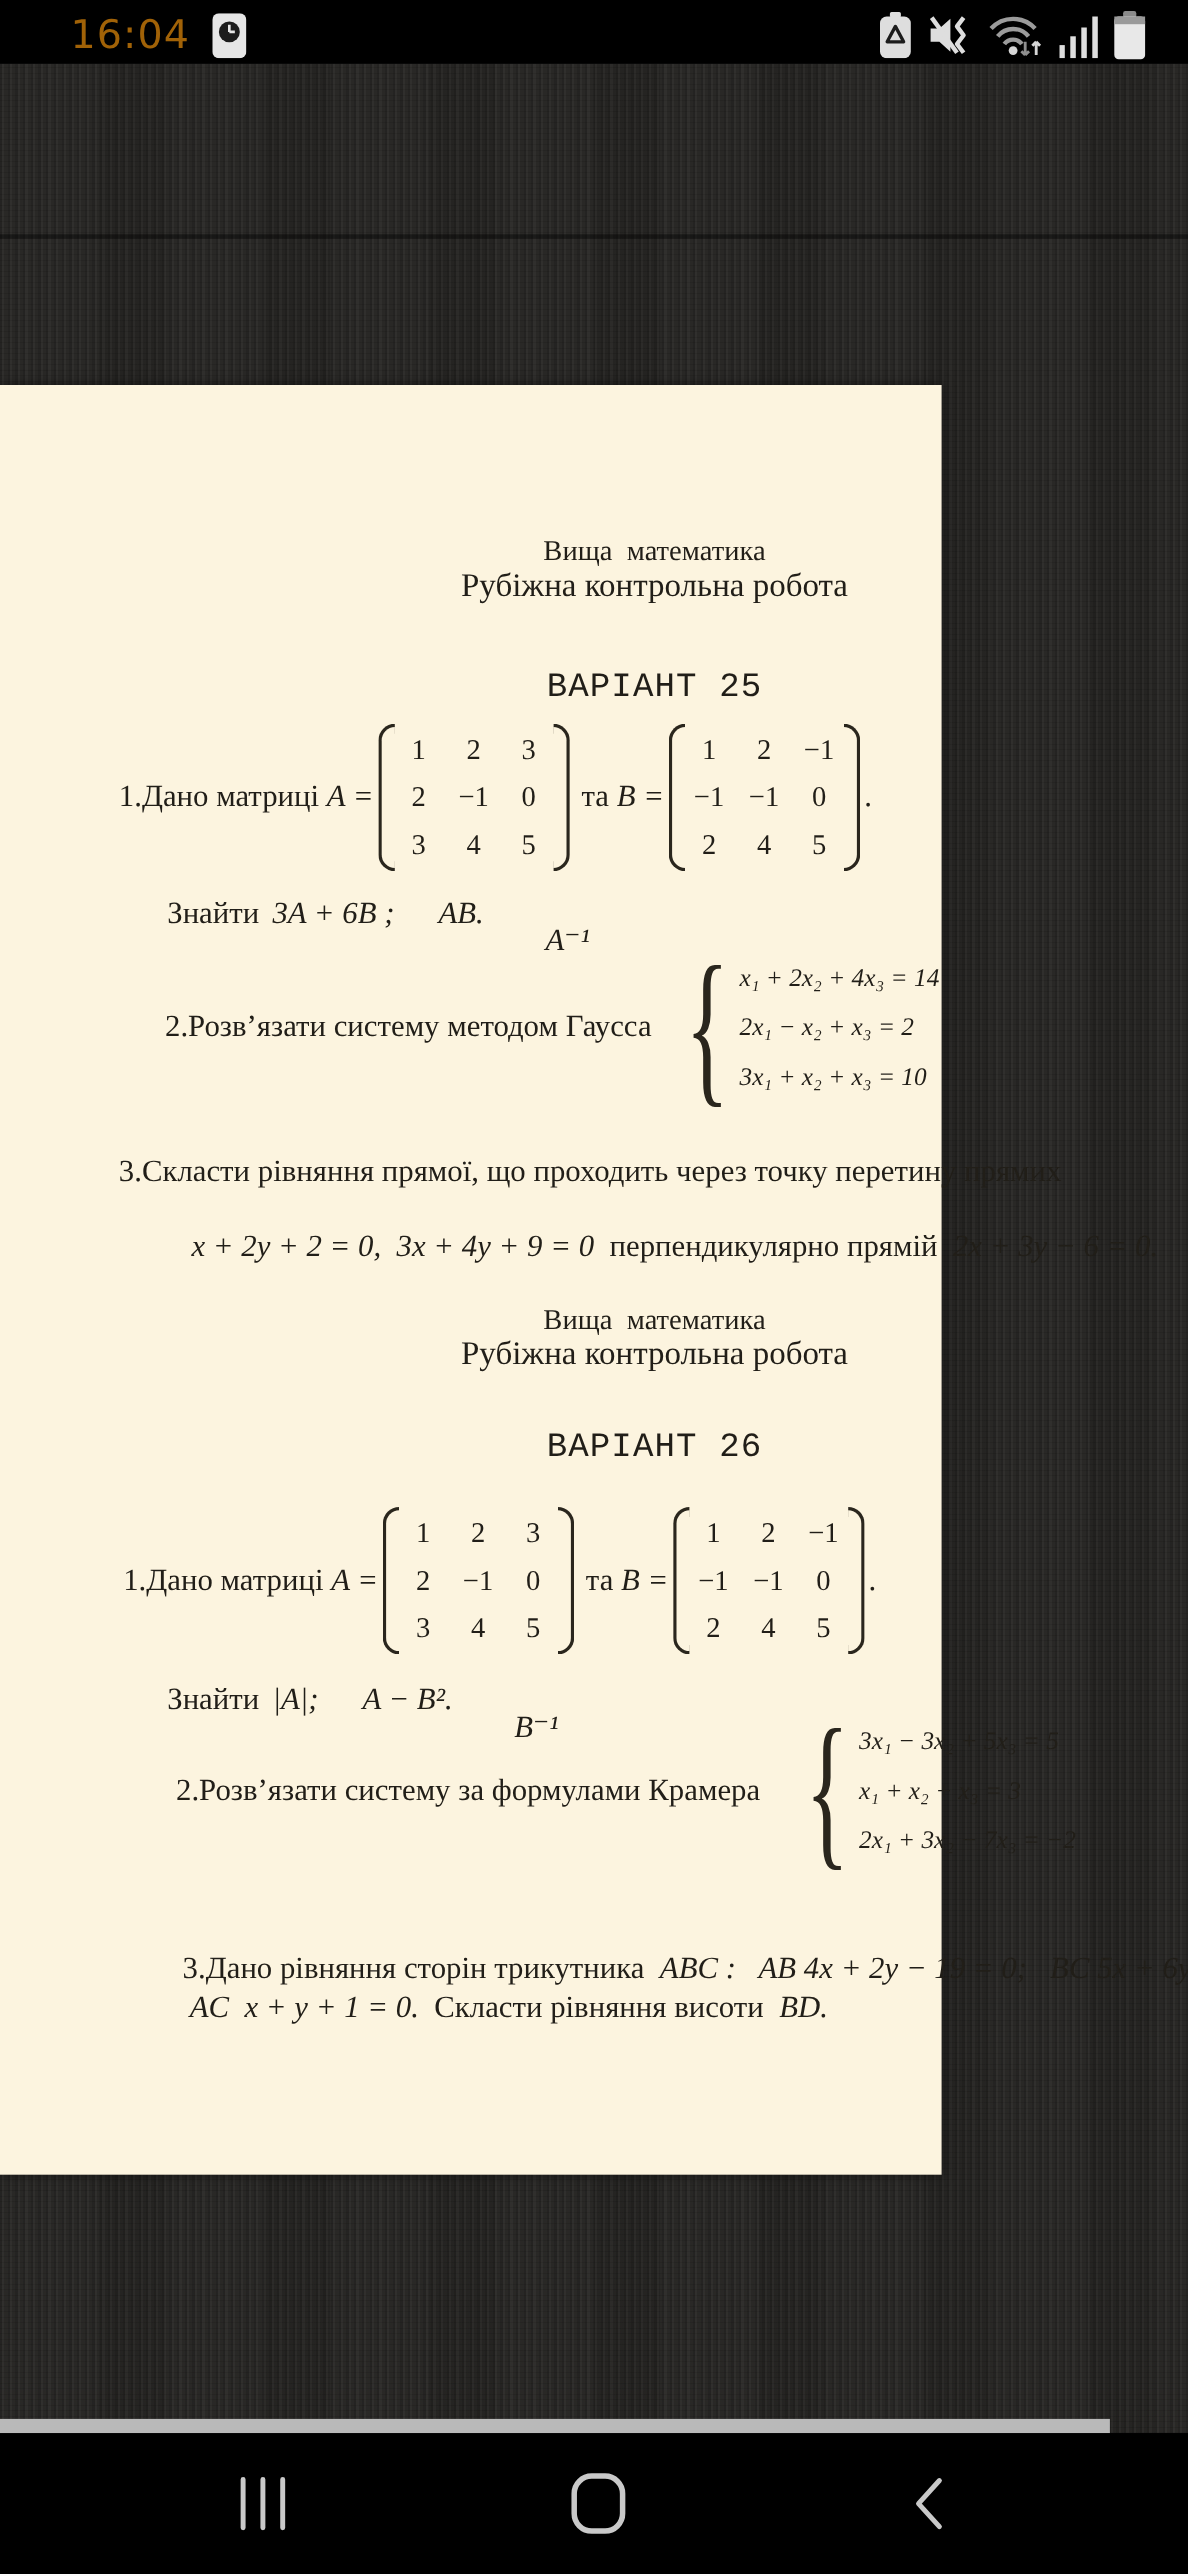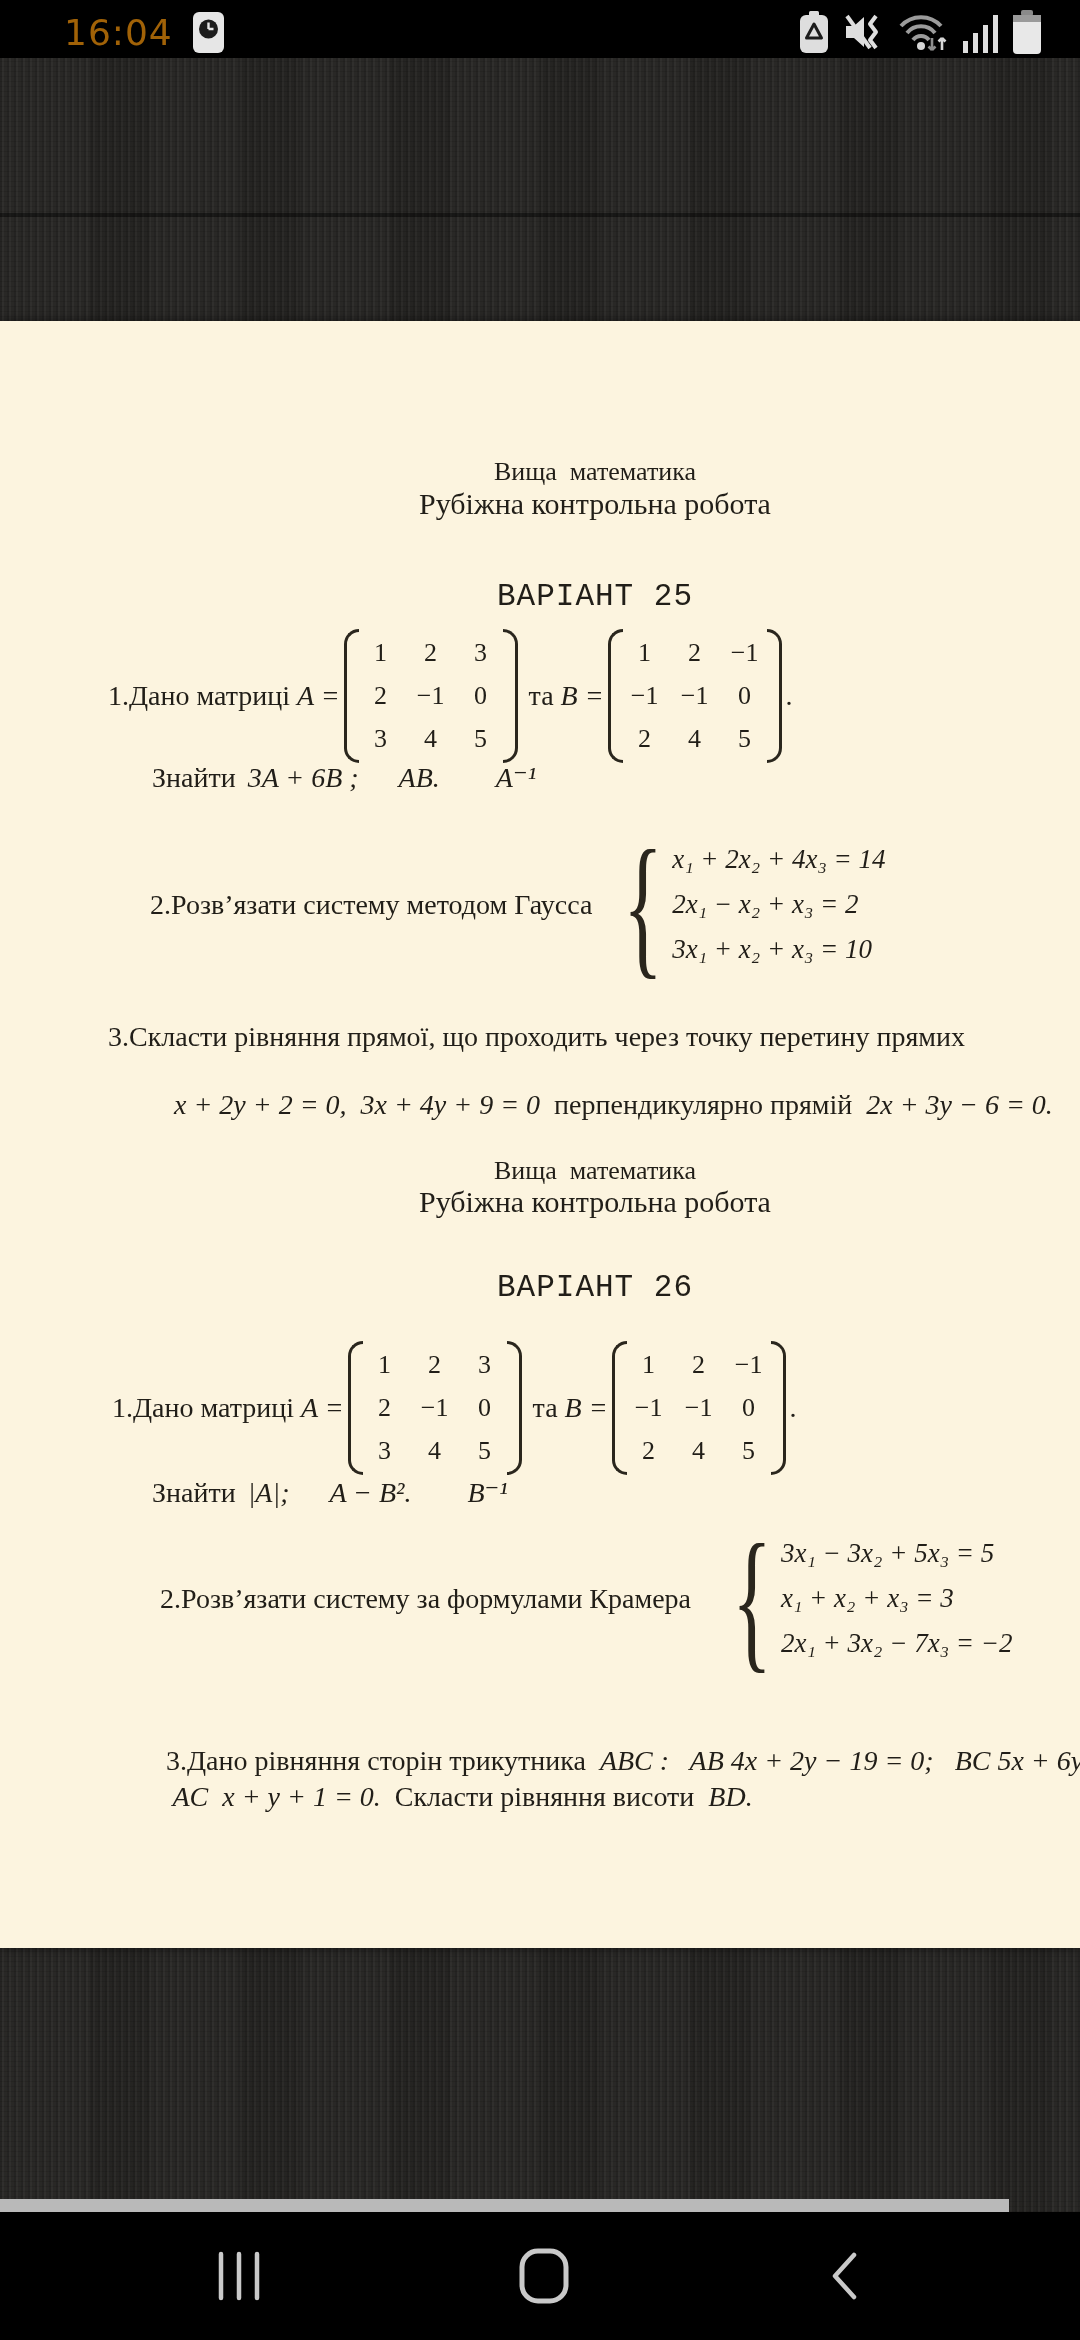--- a/index.html
+++ b/index.html
@@ -25,21 +25,21 @@
     background-color:#2b2a28;
     background-image:
       repeating-linear-gradient(90deg, rgba(0,0,0,.16) 0 2px, rgba(255,255,255,.022) 2px 4px, rgba(0,0,0,.05) 4px 7px),
       repeating-linear-gradient(0deg, rgba(0,0,0,.10) 0 1px, transparent 1px 5px),
       repeating-linear-gradient(90deg, transparent 0 90px, rgba(0,0,0,.10) 90px 150px);
   }
   .seam { position:absolute; top:155px; left:0; right:0; height:4px; background:rgba(0,0,0,.42); }
 
   
   .page {
-    position:absolute; top:263px; left:0; width:1080px; height:1627px;
+    position:absolute; top:292px; left:0; width:856px; height:1627px;
     background:#fcf4df; color:#211e18; box-shadow:0 0 10px rgba(0,0,0,.55);
   }
   .abs { position:absolute; white-space:pre; }
   .center-wrap { left:110px; width:970px; text-align:center; }
   .hdr-small { font-size:26px; }
   .hdr-big   { font-size:30px; }
   .var-title { font-size:31px; letter-spacing:1px;font-family:Liberation Mono, monospace; }
   .body-line { font-size:28px; }
   .m { font-style:italic; }
 
@@ -53,27 +53,27 @@
   .mgrid {
     display:grid; grid-template-columns:repeat(3,minmax(28px,auto));
     column-gap:22px; row-gap:13px; padding:9px 10px; justify-items:center;
     align-content:center; font-size:26px; line-height:30px;
   }
 
   
   .sys { display:flex; align-items:center; }
   .brace { display:inline-block; transform:scale(.8,1.5); transform-origin:center; margin-right:4px; color:#2a261d; }
   .brace::before { content:"{"; font-size:104px; line-height:1; font-family:"Liberation Serif",serif; }
-  .eqs { display:flex; flex-direction:column; row-gap:16px; font-size:27px; line-height:29px; }
+  .eqs { display:flex; flex-direction:column; row-gap:16px; font-size:23px; line-height:29px; }
   .eqs > div { white-space:pre; font-style:italic; }
 
   .find { display:flex; align-items:center; font-size:28px; }
   .find .g1 { margin-left:12px; }
   .find .g2 { margin-left:40px; }
-  .find .g3 { margin-left:56px; }
+  .find .g3 { margin-left:56px;margin-top:48px; }
 
   
   .hscroll { position:absolute; bottom:0; left:0; width:1009px; height:13px; background:#b9b9b9; }
   .nav-bar {
     position:absolute; bottom:0; left:0; right:0; height:128px; background:#000;
     display:flex; align-items:center; justify-content:center; gap:252px;
   }
   .nav-btn { background:none; border:none; padding:0; display:flex; align-items:center; justify-content:center; cursor:pointer; }
 </style>
 </head>

